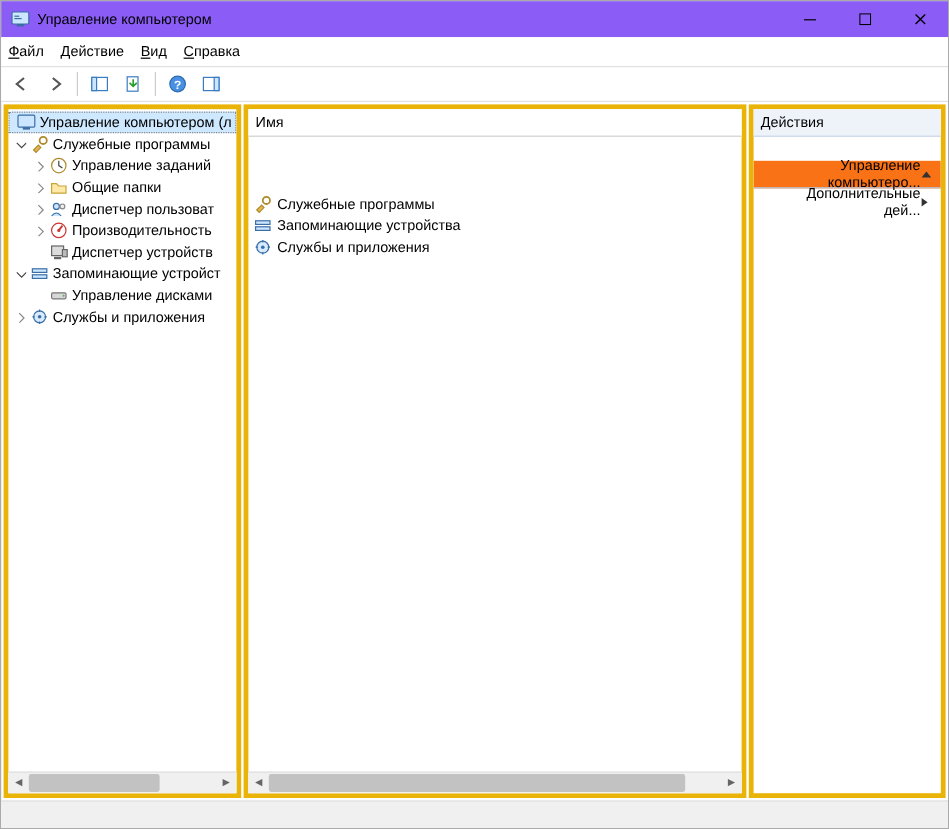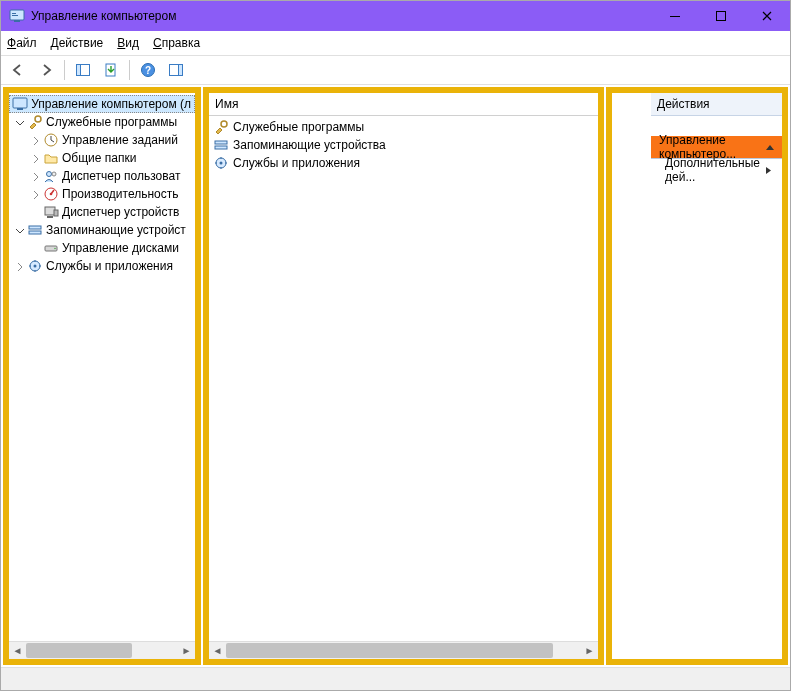--- a/index.html
+++ b/index.html
@@ -9,24 +9,24 @@
   .titlebar .title{flex:1;font-size:12px;}
   .titlebar .btns{display:flex;}
   .titlebar .btn{width:46px;height:30px;display:flex;align-items:center;justify-content:center;}
   .menubar{height:20px;display:flex;align-items:center;padding:2px 6px;gap:14px;background:#fff;}
   .menubar span{cursor:default;}
   .menubar span u{text-decoration:underline;}
   .toolbar{height:28px;border-top:1px solid #e0e0e0;border-bottom:1px solid #e0e0e0;background:#fff;display:flex;align-items:center;padding:0 4px;gap:2px;}
   .toolbar .sep{width:1px;height:20px;background:#ccc;margin:0 3px;}
   .toolbar .tbtn{width:24px;height:24px;display:flex;align-items:center;justify-content:center;border:1px solid transparent;border-radius:2px;}
   .main{flex:1;display:flex;min-height:0;}
-  .pane{border:6px solid #eab308;background:#fff;box-sizing:border-box;display:flex;flex-direction:column;margin:2px 0 2px 2px;}
+  .pane{border:4px solid #eab308;background:#fff;box-sizing:border-box;display:flex;flex-direction:column;margin:2px 0 2px 2px;text-align:right;}
   .pane.left{width:198px;}
-  .pane.center{flex:1;}
-  .pane.right{width:182px;margin-right:2px;padding-left:39px;}
+  .pane.center{flex:1;gap:45px;}
+  .pane.right{width:164px;margin-right:2px;}
   .col-header{height:22px;border-bottom:1px solid #d0d0d0;background:#fff;display:flex;align-items:center;padding:0 6px;font-weight:400;}
   .tree{flex:1;overflow:hidden;padding:2px 0;white-space:nowrap;}
   .tree-row{height:18px;display:flex;align-items:center;padding-right:4px;}
   .tree-row .tw{width:16px;height:16px;display:flex;align-items:center;justify-content:center;color:#666;font-size:10px;}
   .tree-row .ic{width:16px;height:16px;margin-right:3px;display:flex;align-items:center;justify-content:center;flex:none;}
   .tree-row.selected{background:#cde8ff;outline:1px dotted #888;outline-offset:-1px;}
   .tree-row.lvl0{padding-left:0px;}
   .tree-row.lvl1{padding-left:2px;}
   .tree-row.lvl2{padding-left:18px;}
   .list{flex:1;overflow:hidden;padding:2px 0;}

